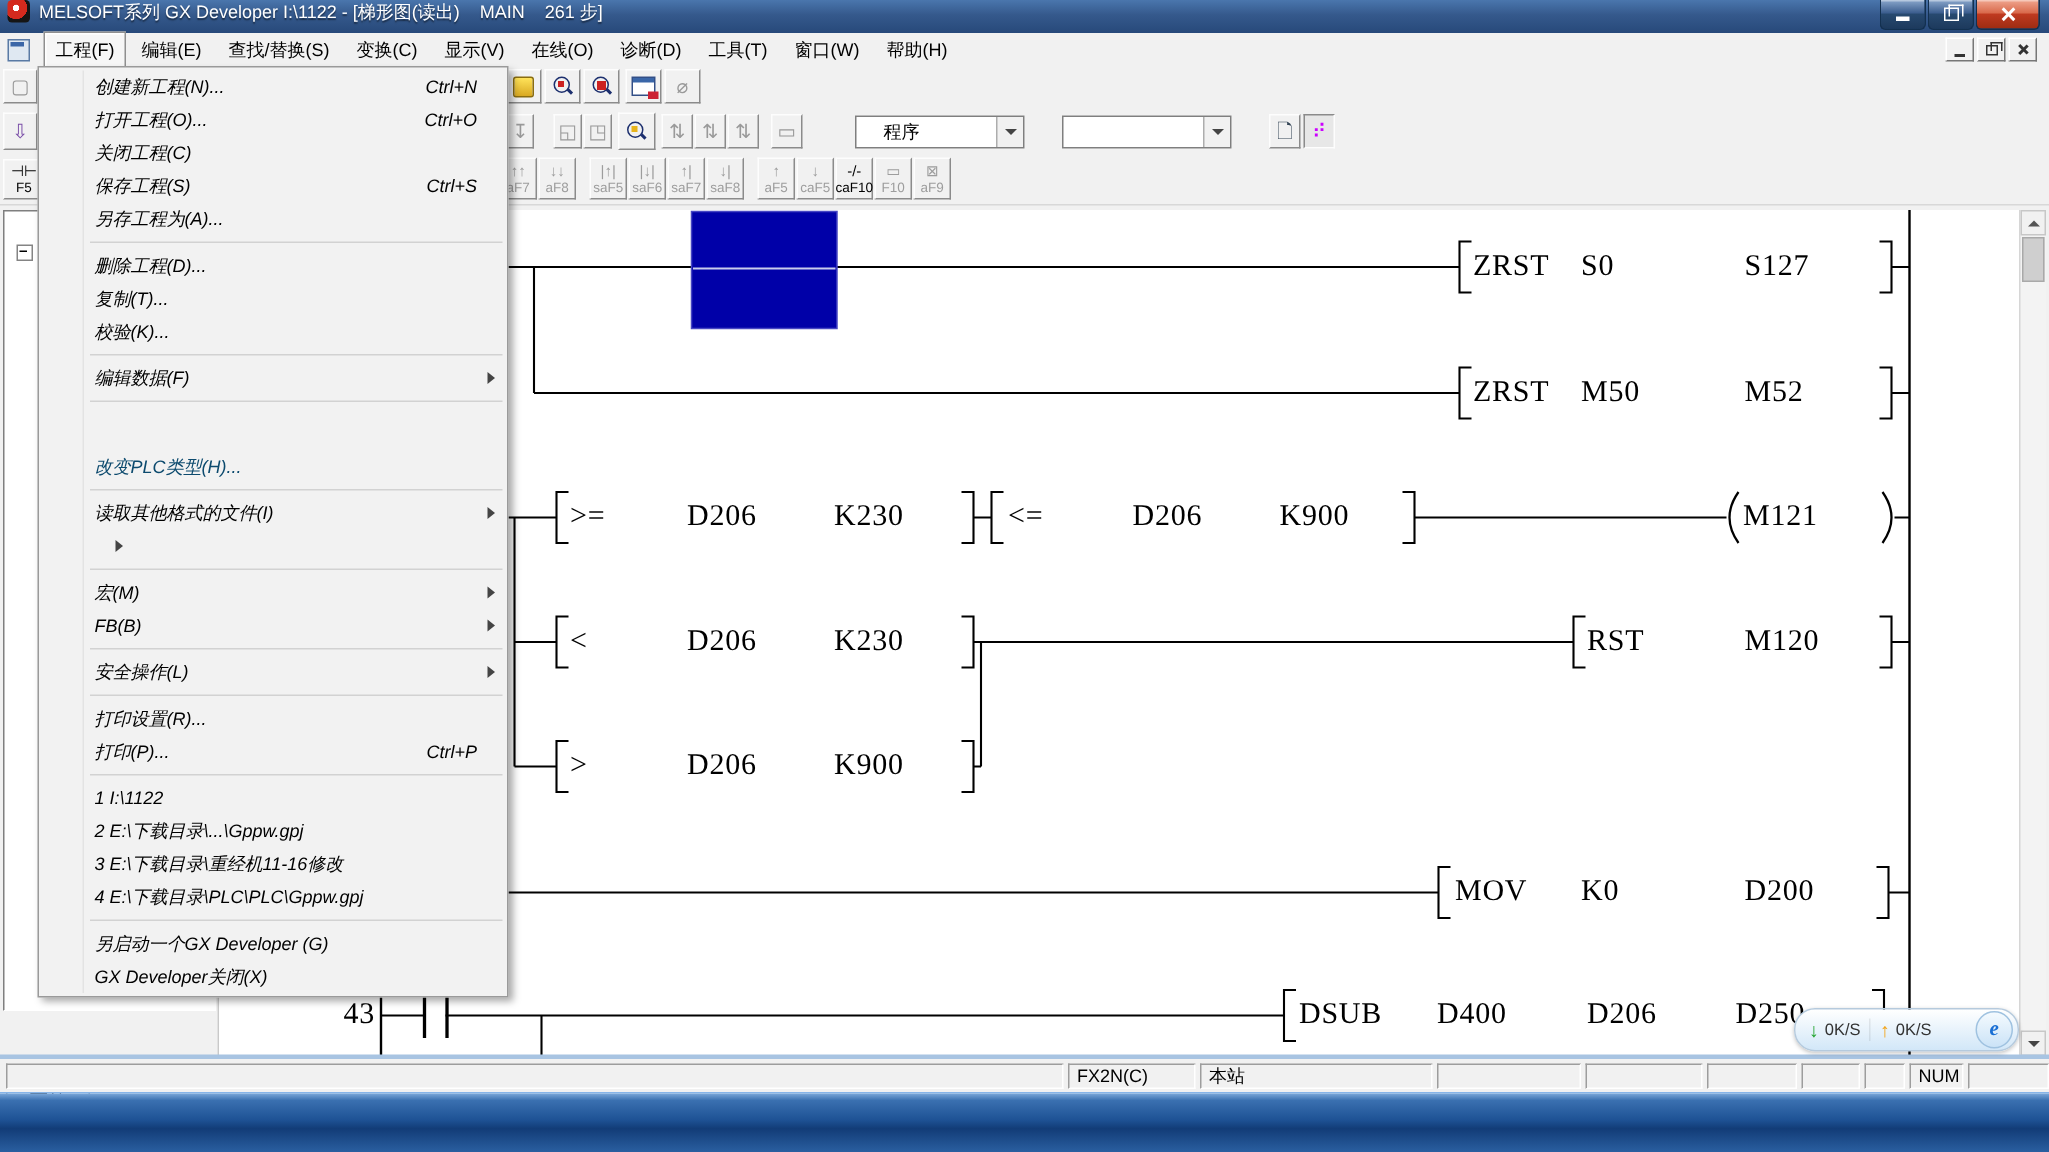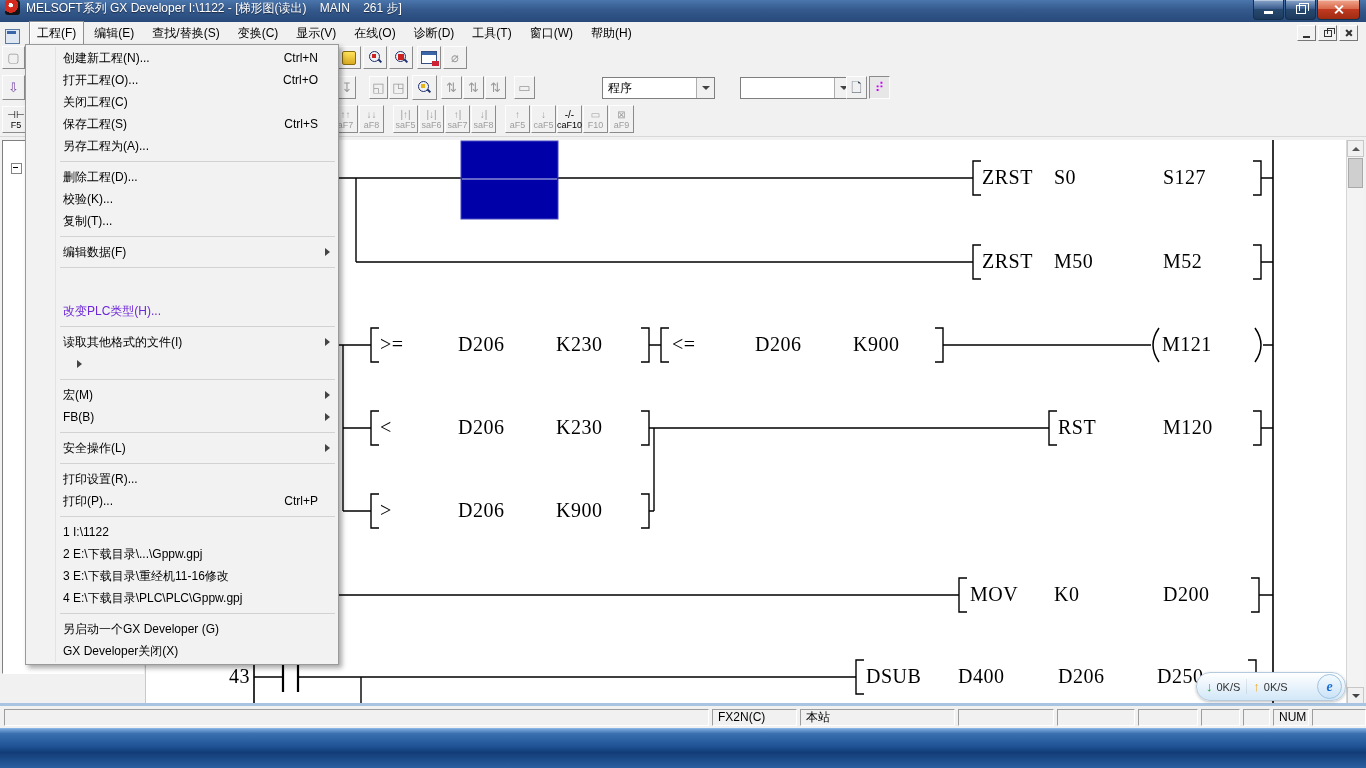--- a/index.html
+++ b/index.html
@@ -19,21 +19,21 @@
     display:flex;align-items:center;justify-content:center;margin-left:1px;box-shadow:inset 0 1px 0 rgba(255,255,255,.4);}
   .wbtn.close{width:41px;background:linear-gradient(180deg,#f0a68f,#d96a4c 45%,#bf3a20 50%,#9e2c12);}
   .glyph-min{width:9px;height:3px;background:#fff;margin-top:6px;}
   .glyph-restore{width:8px;height:7px;border:1px solid #fff;position:relative;background:transparent;}
   .glyph-restore:before{content:"";position:absolute;left:2px;top:-3px;width:8px;height:7px;border:1px solid #fff;border-bottom:none;}
   .glyph-x{position:relative;width:11px;height:11px;}
   .glyph-x:before,.glyph-x:after{content:"";position:absolute;left:5px;top:0;width:2px;height:11px;background:#fff;}
   .glyph-x:before{transform:rotate(45deg);} .glyph-x:after{transform:rotate(-45deg);}
   
   #menubar{position:absolute;left:0;top:22px;width:1366px;height:22px;background:#f1f1f1;
-    border-bottom:1px solid #d8d8d8;display:flex;align-items:flex-end;}
+    border-bottom:1px solid #d8d8d8;display:flex;align-items:center;}
   #mdi-child-icon{width:13px;height:13px;margin:0 8px 0 5px;background:#dfe8f2;border:1px solid #5a7aa4;position:relative;flex:none;}
   #mdi-child-icon:before{content:"";position:absolute;left:1px;top:1px;width:9px;height:3px;background:#3a66a8;}
   #menubar-items{display:flex;height:100%;align-items:center;}
   .mbi{padding:3px 7px;margin:0 1px;border:1px solid transparent;}
   .mbi.active{border:1px solid #8f8f8f;background:#f6f6f6;box-shadow:inset 1px 1px 0 #fff;}
   #mdi-buttons{position:absolute;right:8px;top:3px;display:flex;gap:2px;}
   .mdibtn{width:17px;height:14px;background:#f1f1f1;border:1px solid;border-color:#fff #777 #777 #fff;
     display:flex;align-items:center;justify-content:center;}
   .g-min2{width:7px;height:2px;background:#333;margin-top:7px;}
   .g-rest2{width:6px;height:5px;border:1px solid #333;position:relative;}
@@ -50,21 +50,21 @@
   .gico{color:#9a9a9a;font-size:13px;line-height:1;}
   .mag{width:13px;height:13px;position:relative;}
   .mag:before{content:"";position:absolute;left:0;top:0;width:9px;height:9px;border:1.6px solid #1c2f6e;border-radius:50%;}
   .mag:after{content:"";position:absolute;left:9px;top:9px;width:4px;height:1.8px;background:#1c2f6e;transform:rotate(45deg);}
   .redsq{position:absolute;left:3px;top:3px;width:4px;height:4px;background:#c22;}
   .ylico{width:12px;height:12px;background:linear-gradient(#ffe35a,#d9a922);border:1px solid #8a6d10;border-radius:2px;}
   .winico{width:14px;height:11px;border:1px solid #334f86;background:#fff;position:relative;}
   .winico:before{content:"";position:absolute;left:0;top:0;width:100%;height:3px;background:#3a66a8;}
   .winico:after{content:"";position:absolute;right:-3px;bottom:-3px;width:7px;height:5px;background:#c23;}
   .combo{position:absolute;height:22px;background:#fff;border:1px solid #7f7f7f;display:flex;align-items:center;
-    padding-left:5px;box-sizing:border-box;margin-left:32px;}
+    padding-left:18px;box-sizing:border-box;}
   .combo .dd{margin-left:auto;width:17px;height:100%;background:#f1f1f1;border-left:1px solid #adadad;
     display:flex;align-items:center;justify-content:center;}
   .tri-d{width:0;height:0;border-top:4px solid #444;border-left:4px solid transparent;border-right:4px solid transparent;}
   .tri-u{width:0;height:0;border-bottom:4px solid #555;border-left:4px solid transparent;border-right:4px solid transparent;}
   #ladder-buttons{position:absolute;left:333px;top:1px;display:flex;}
   .lbtn{width:25px;height:28px;margin-right:1px;background:#f1f1f1;border:1px solid;
     border-color:#fdfdfd #8b8b8b #8b8b8b #fdfdfd;display:flex;flex-direction:column;align-items:center;
     justify-content:center;box-sizing:border-box;}
   .lbtn .sym{font-size:10px;line-height:11px;} .lbtn .lab{font-size:9px;line-height:10px;}
   .lbtn.off .sym,.lbtn.off .lab{color:#9d9d9d;}
@@ -83,24 +83,24 @@
     color:#000;white-space:pre;letter-spacing:.5px;}
   #vscroll{position:absolute;right:0;top:0;width:17px;height:565px;background:#f3f3f3;border-left:1px solid #d6d6d6;}
   .sbtn{position:absolute;left:0;width:17px;height:17px;background:#f1f1f1;border:1px solid #c7c7c7;
     display:flex;align-items:center;justify-content:center;box-sizing:border-box;}
   #vthumb{position:absolute;left:1px;top:18px;width:15px;height:30px;background:#cfcfcf;border:1px solid #a9a9a9;box-sizing:border-box;}
   #editor-bottomline{position:absolute;left:0;top:703px;width:1366px;height:3px;background:#a8c4e2;}
   
   #file-menu{position:absolute;left:25px;top:44px;width:314px;background:#f2f2f2;border:1px solid #9a9a9a;
     box-shadow:3px 3px 5px rgba(0,0,0,.35);z-index:60;padding:2px 0;box-sizing:border-box;}
   #file-menu:before{content:"";position:absolute;left:29px;top:2px;bottom:2px;width:1px;background:#e3e3e3;}
-  .mi{height:22px;display:flex;align-items:center;padding:0 6px 0 37px;position:relative;}
+  .mi{height:22px;display:flex;align-items:center;padding:0 6px 0 37px;position:relative;font-style:italic;}
   .mi .lbl{flex:1;white-space:pre;}
   .mi .sc{padding-right:14px;}
-  .mi.dis{color:#6d28d9;margin-top:32px;}
+  .mi.dis{color:#0c4a6e;margin-top:32px;}
   .arrow{width:0;height:0;border-left:5px solid #444;border-top:4px solid transparent;border-bottom:4px solid transparent;margin-right:2px;}
   .msep{height:1px;background:#d2d2d2;margin:4px 3px 4px 34px;}
   
   #statusbar{position:absolute;left:0;top:706px;width:1366px;height:22px;background:#f1f1f1;display:flex;
     align-items:center;padding-left:4px;gap:3px;box-sizing:border-box;z-index:5;}
   .scell{height:17px;border:1px solid;border-color:#9d9d9d #fff #fff #9d9d9d;display:flex;align-items:center;
     padding:0 5px;box-sizing:border-box;background:#f1f1f1;white-space:nowrap;overflow:hidden;}
   
   #speed-widget{position:absolute;left:1196px;top:672px;width:150px;height:29px;border-radius:14px;
     background:linear-gradient(#ffffff,#d2e7f8);border:1px solid #b5cadd;box-shadow:0 1px 3px rgba(0,0,0,.25);
@@ -392,25 +392,25 @@
     <div class="mi">
       <span class="lbl">另存工程为(A)...</span>
       <span class="sc"></span>
     </div>
     <div class="msep"></div>
     <div class="mi">
       <span class="lbl">删除工程(D)...</span>
       <span class="sc"></span>
     </div>
     <div class="mi">
+      <span class="lbl">复制(T)...</span>
+      <span class="sc"></span>
+    </div>
+    <div class="mi">
       <span class="lbl">校验(K)...</span>
-      <span class="sc"></span>
-    </div>
-    <div class="mi">
-      <span class="lbl">复制(T)...</span>
       <span class="sc"></span>
     </div>
     <div class="msep"></div>
     <div class="mi">
       <span class="lbl">编辑数据(F)</span>
       <span class="sc"></span>
       <span class="arrow"></span>
     </div>
     <div class="msep"></div>
     <div class="mi dis">

